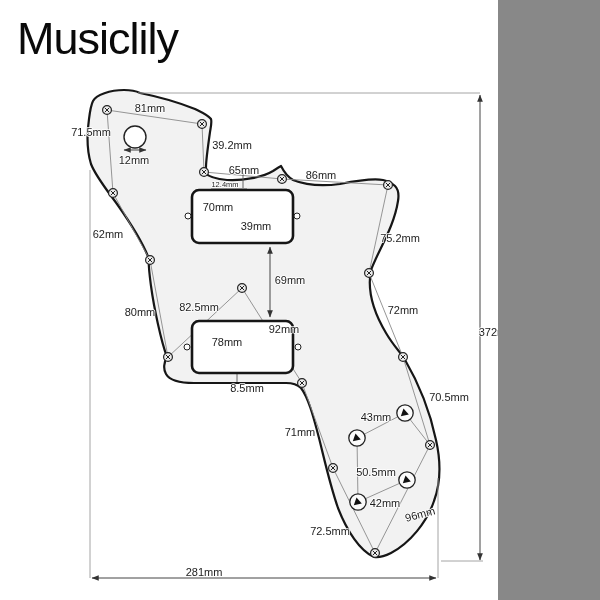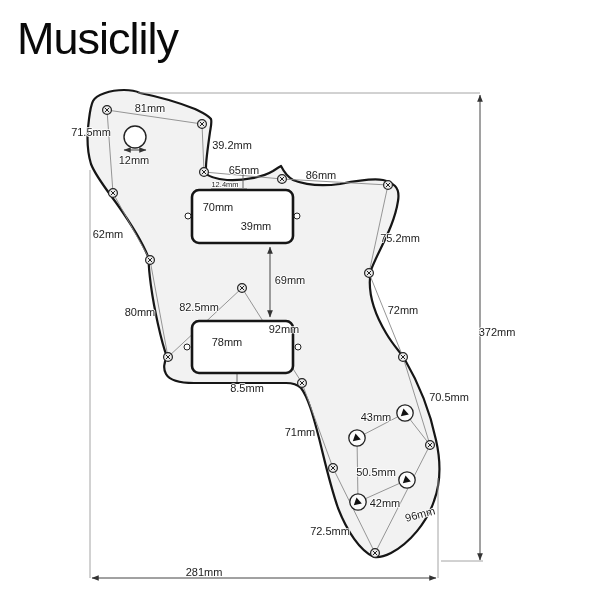--- a/index.html
+++ b/index.html
@@ -1,19 +1,19 @@
 <!DOCTYPE html>
 <html><head>
 <meta charset="utf-8">
 <style>
   html,body{margin:0;padding:0;}
   body{background:#888;}
   .canvas{
     position:relative;
-    width:600px;height:600px;
+    width:498px;height:600px;
     background:#ffffff;
     overflow:hidden;
     font-family:"Liberation Sans", sans-serif;
     text-decoration:underline;
   }
   .logo{
     position:absolute;
     left:17px;top:14px;
     font-size:45px;
     font-weight:400;

